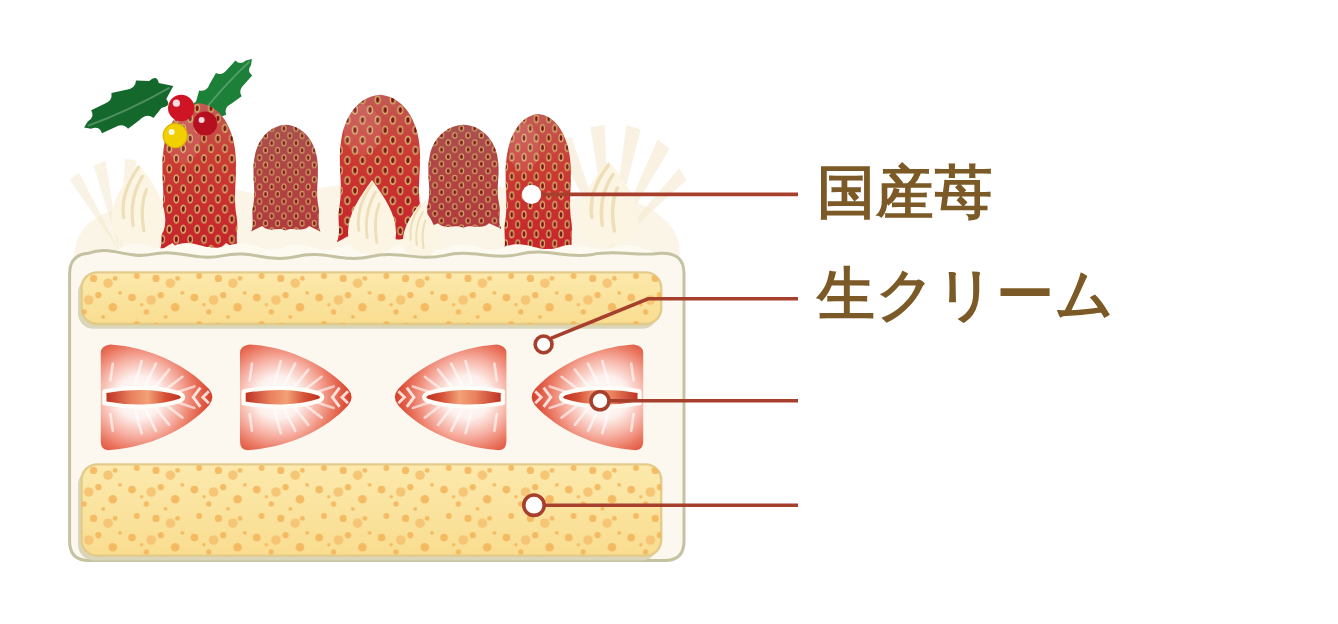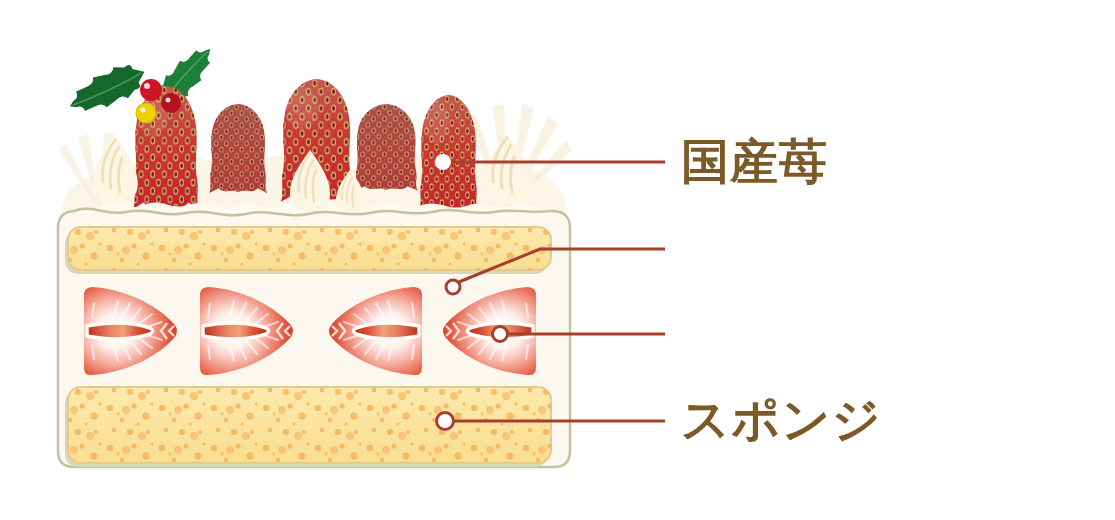--- a/index.html
+++ b/index.html
@@ -211,15 +211,15 @@
         <line x1="508" y1="334" x2="665" y2="334"></line>
       </g>
       <g>
         <circle cx="445" cy="421" r="8.5" fill="#ffffff"></circle>
         <line x1="454" y1="421" x2="665" y2="421"></line>
       </g>
     </g>
   </svg>
 
   <div class="label" style="top:136px;">国産苺</div>
-  <div class="label" style="top:394px;">スポンジ</div>
+  <div class="label" style="top:221px;">生クリーム</div>
 
 </div>
 
 </body></html>

